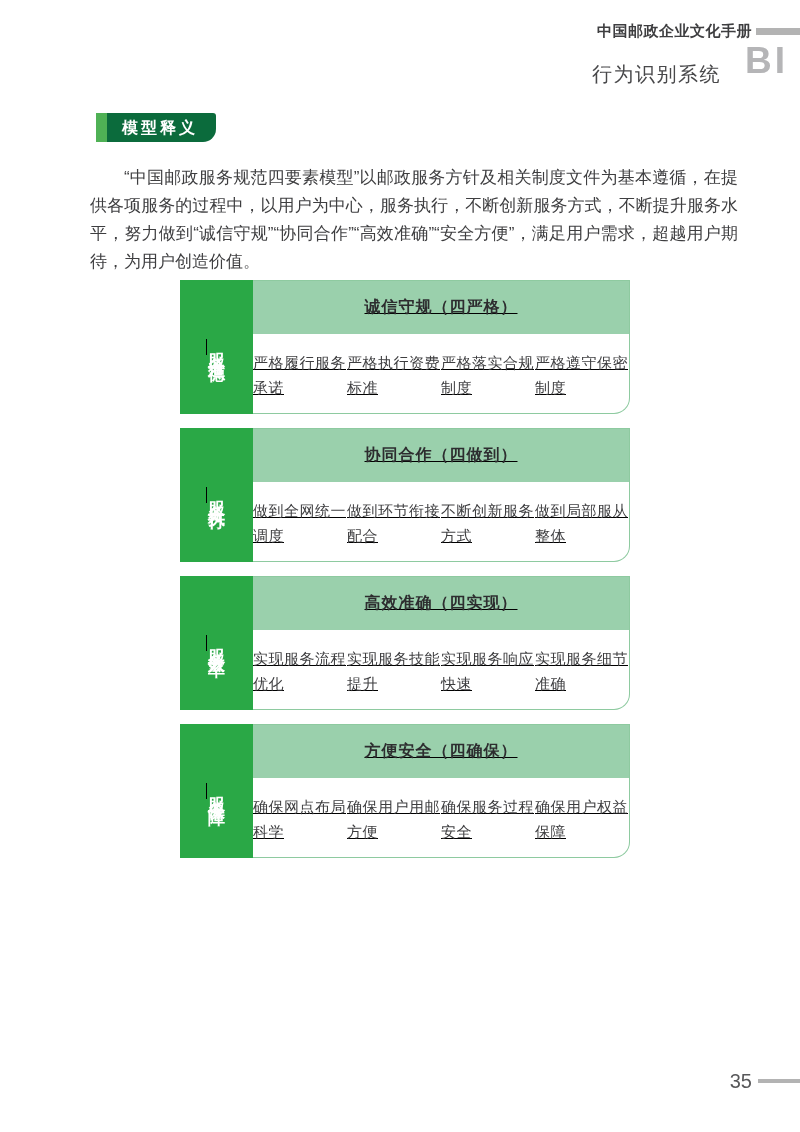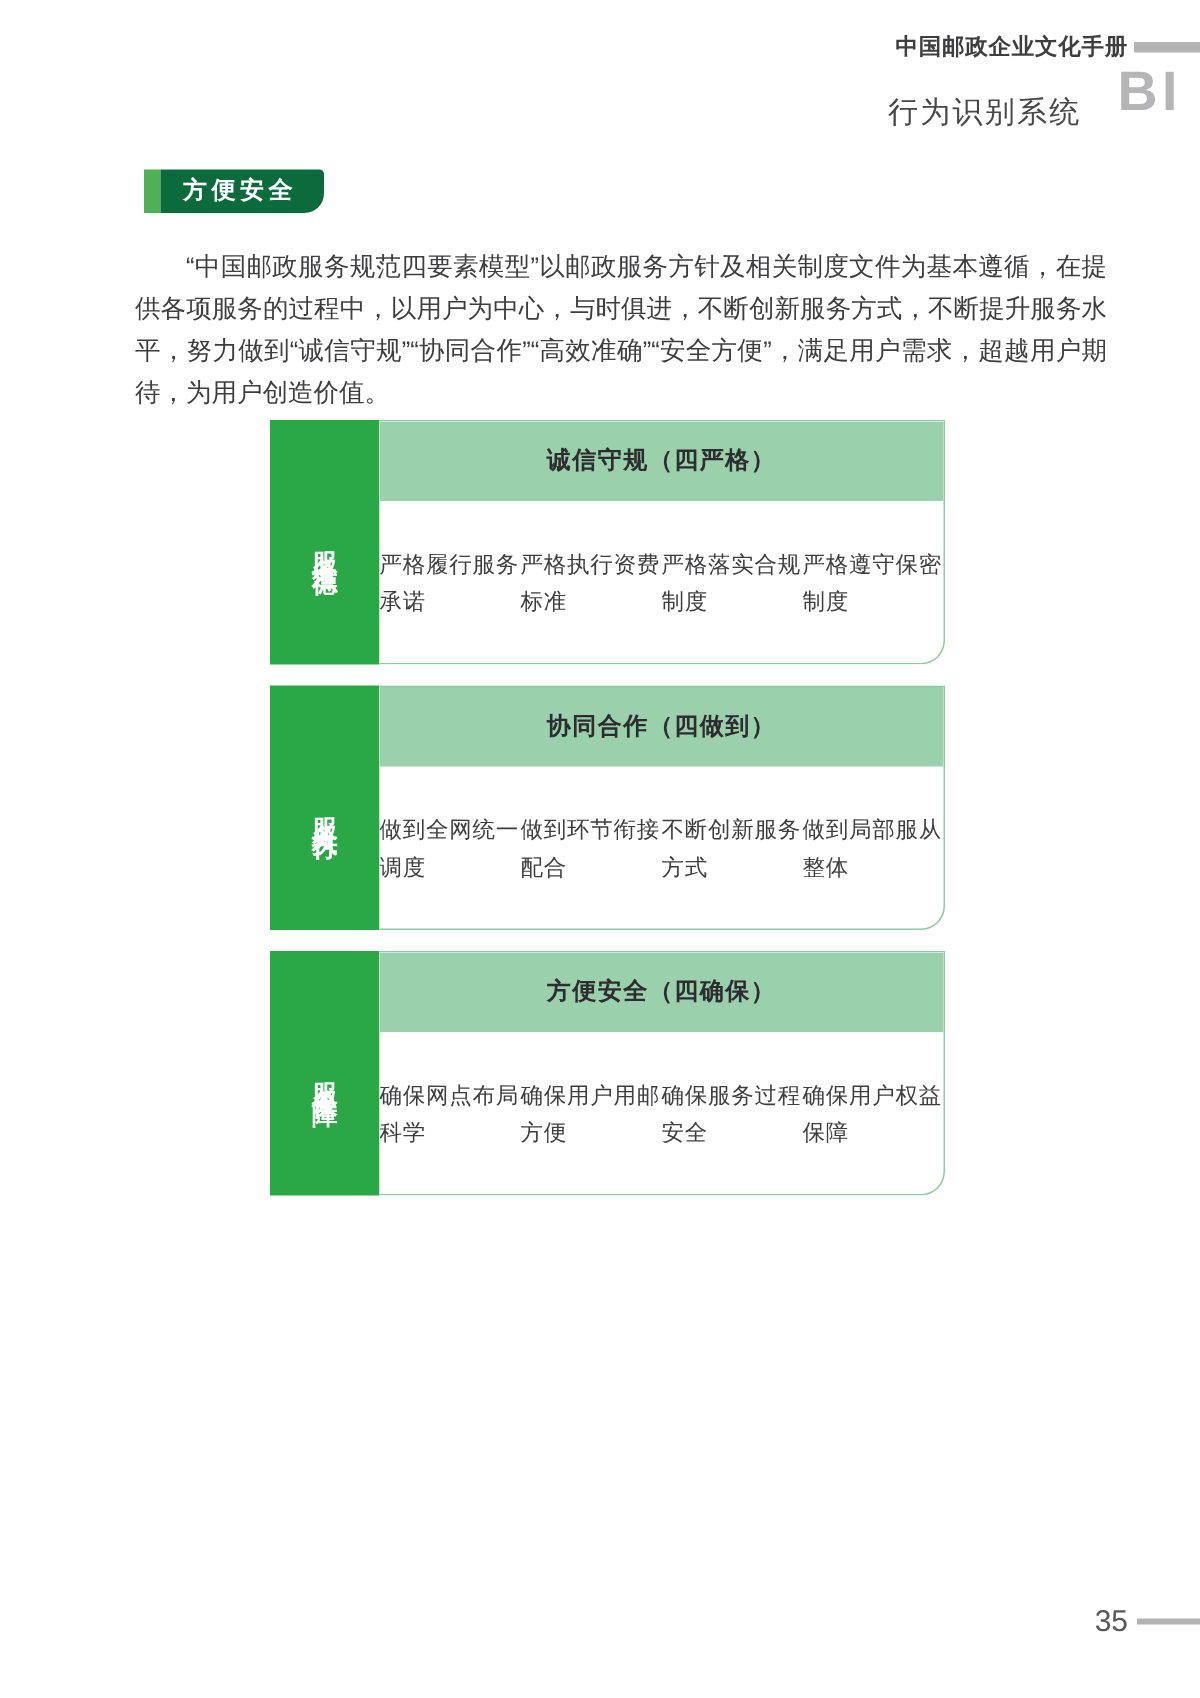--- a/index.html
+++ b/index.html
@@ -44,21 +44,21 @@
 
   
   .intro {
     position: absolute; left: 90px; top: 164px; width: 648px;
     font-size: 17px; line-height: 28px; color: var(--text-dark);
     text-align: justify; text-indent: 2em;
   }
 
   
   .cards { position: absolute; left: 180px; top: 280px; width: 450px; }
-  .card { display: flex; height: 163px; margin-bottom: 14px; }
+  .card { display: flex; height: 134px; margin-bottom: 14px; text-decoration: underline; }
   .card-sidebar {
     width: 73px; flex: 0 0 73px;
     background: var(--sidebar-green);
     display: flex; align-items: center; justify-content: center;
   }
   .card-category {
     writing-mode: vertical-rl; text-orientation: upright;
     color: #ffffff; font-weight: 700; font-size: 17px;
     letter-spacing: 4px; line-height: 1;
   }
@@ -94,24 +94,24 @@
       <span class="header-bar"></span>
     </div>
     <div class="header-line2">
       <span class="section-title">行为识别系统</span>
       <span class="bi-logo">BI</span>
     </div>
   </div>
 
   <div class="badge">
     <span class="badge-accent"></span>
-    <span class="badge-main">方便安全</span>
+    <span class="badge-main">模型释义</span>
   </div>
 
-  <p class="intro">“中国邮政服务规范四要素模型”以邮政服务方针及相关制度文件为基本遵循，在提供各项服务的过程中，以用户为中心，与时俱进，不断创新服务方式，不断提升服务水平，努力做到“诚信守规”“协同合作”“高效准确”“安全方便”，满足用户需求，超越用户期待，为用户创造价值。</p>
+  <p class="intro">“中国邮政服务规范四要素模型”以邮政服务方针及相关制度文件为基本遵循，在提供各项服务的过程中，以用户为中心，服务执行，不断创新服务方式，不断提升服务水平，努力做到“诚信守规”“协同合作”“高效准确”“安全方便”，满足用户需求，超越用户期待，为用户创造价值。</p>
 
   <div class="cards">
   <div class="card">
     <div class="card-sidebar">
       <span class="card-category">服务道德</span>
     </div>
     <div class="card-content">
       <div class="card-header">
         <span class="card-title">诚信守规（四严格）</span>
       </div>
@@ -134,20 +134,36 @@
       </div>
       <div class="card-body">
             <div class="card-item">做到全网统一调度</div>
             <div class="card-item">做到环节衔接配合</div>
             <div class="card-item">不断创新服务方式</div>
             <div class="card-item">做到局部服从整体</div>
           </div>
     </div>
   </div>
 
+  <div class="card">
+    <div class="card-sidebar">
+      <span class="card-category">服务效率</span>
+    </div>
+    <div class="card-content">
+      <div class="card-header">
+        <span class="card-title">高效准确（四实现）</span>
+      </div>
+      <div class="card-body">
+            <div class="card-item">实现服务流程优化</div>
+            <div class="card-item">实现服务技能提升</div>
+            <div class="card-item">实现服务响应快速</div>
+            <div class="card-item">实现服务细节准确</div>
+          </div>
+    </div>
+  </div>
 
   <div class="card">
     <div class="card-sidebar">
       <span class="card-category">服务保障</span>
     </div>
     <div class="card-content">
       <div class="card-header">
         <span class="card-title">方便安全（四确保）</span>
       </div>
       <div class="card-body">

